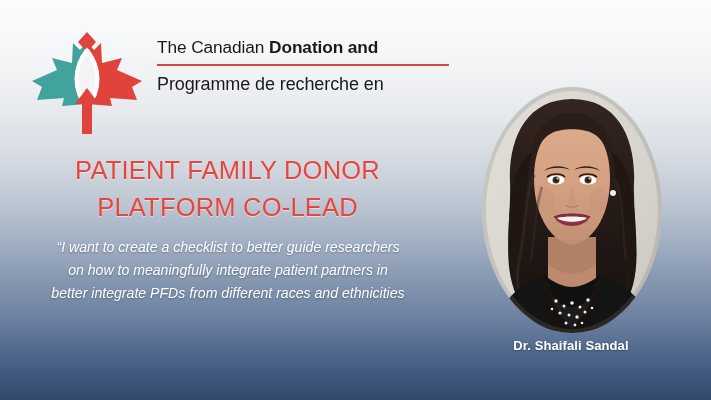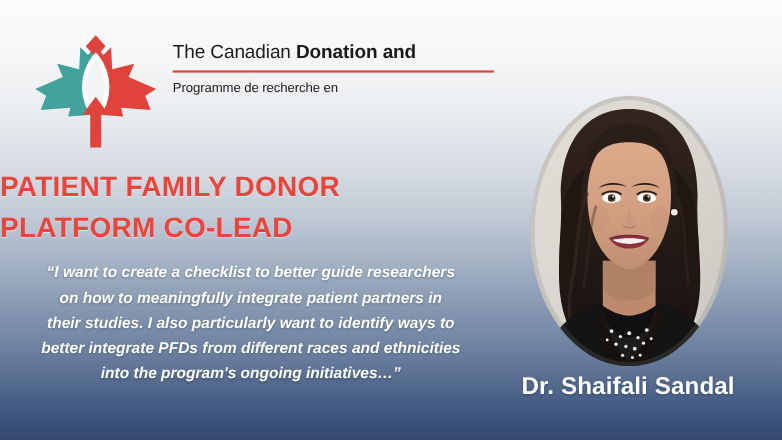--- a/index.html
+++ b/index.html
@@ -53,79 +53,80 @@
     white-space: nowrap;
   }
   .word-en b { font-weight: 700; }
   .word-rule {
     height: 2px;
     background: #e0423c;
     margin: 6px 0 7px 0;
     width: 100%;
   }
   .word-fr {
-    font-size: 12px;
+    font-size: 18px;
     line-height: 1.3;
     color: #1a1a1a;
     letter-spacing: -0.1px;
     font-weight: 400;
     white-space: nowrap;
   }
   .word-fr b { font-weight: 700; }
 
   
   #headline {
     position: absolute;
     left: 0;
     top: 152px;
     width: 455px;
+    text-align: center;
     color: #e8453c;
-    font-weight: 700;
+    font-weight: 400;
     font-size: 25.5px;
     line-height: 1.45;
     letter-spacing: 0.2px;
     text-shadow: 0 1px 1px rgba(255,255,255,0.55);
   }
   #headline div { white-space: nowrap; }
 
   
   #quote {
     position: absolute;
     left: 18px;
     top: 236px;
     width: 420px;
     text-align: center;
     color: #ffffff;
     font-style: italic;
     font-size: 14.1px;
     line-height: 1.63;
     text-shadow: 0 1px 2px rgba(40,60,85,0.45);
   }
-  #quote div { white-space: nowrap; font-weight: bold; }
+  #quote div { white-space: nowrap; }
 
   
   #portrait {
     position: absolute;
     left: 482px;
     top: 87px;
     width: 180px;
     height: 246px;
   }
   #portrait svg { display: block; width: 100%; height: 100%; }
 
   
   #name {
     position: absolute;
     left: 438px;
     top: 338px;
     width: 266px;
     text-align: center;
     color: #ffffff;
     font-weight: 700;
-    font-size: 22px;
+    font-size: 13px;
     letter-spacing: 0.1px;
     text-shadow: 0 1px 2px rgba(25,45,70,0.5);
     white-space: nowrap;
   }
 </style>
 </head>
 <body>
 
 <div id="slide">
 
@@ -155,23 +156,21 @@
   </div>
 
   <div id="headline">
     <div>PATIENT FAMILY DONOR</div>
     <div>PLATFORM CO-LEAD</div>
   </div>
 
   <div id="quote">
     <div>“I want to create a checklist to better guide researchers</div>
     <div>on how to meaningfully integrate patient partners in</div>
-    <div>their studies. I also particularly want to identify ways to</div>
     <div>better integrate PFDs from different races and ethnicities</div>
-    <div>into the program's ongoing initiatives…”</div>
   </div>
 
   <div id="portrait">
     <svg viewBox="0 0 180 246" xmlns="http://www.w3.org/2000/svg">
       <defs>
         <clipPath id="ovalclip">
           <ellipse cx="90" cy="123" rx="90" ry="123"></ellipse>
         </clipPath>
         <linearGradient id="skin" x1="0" y1="0" x2="0" y2="1">
           <stop offset="0%" stop-color="#dcab8c"></stop>

